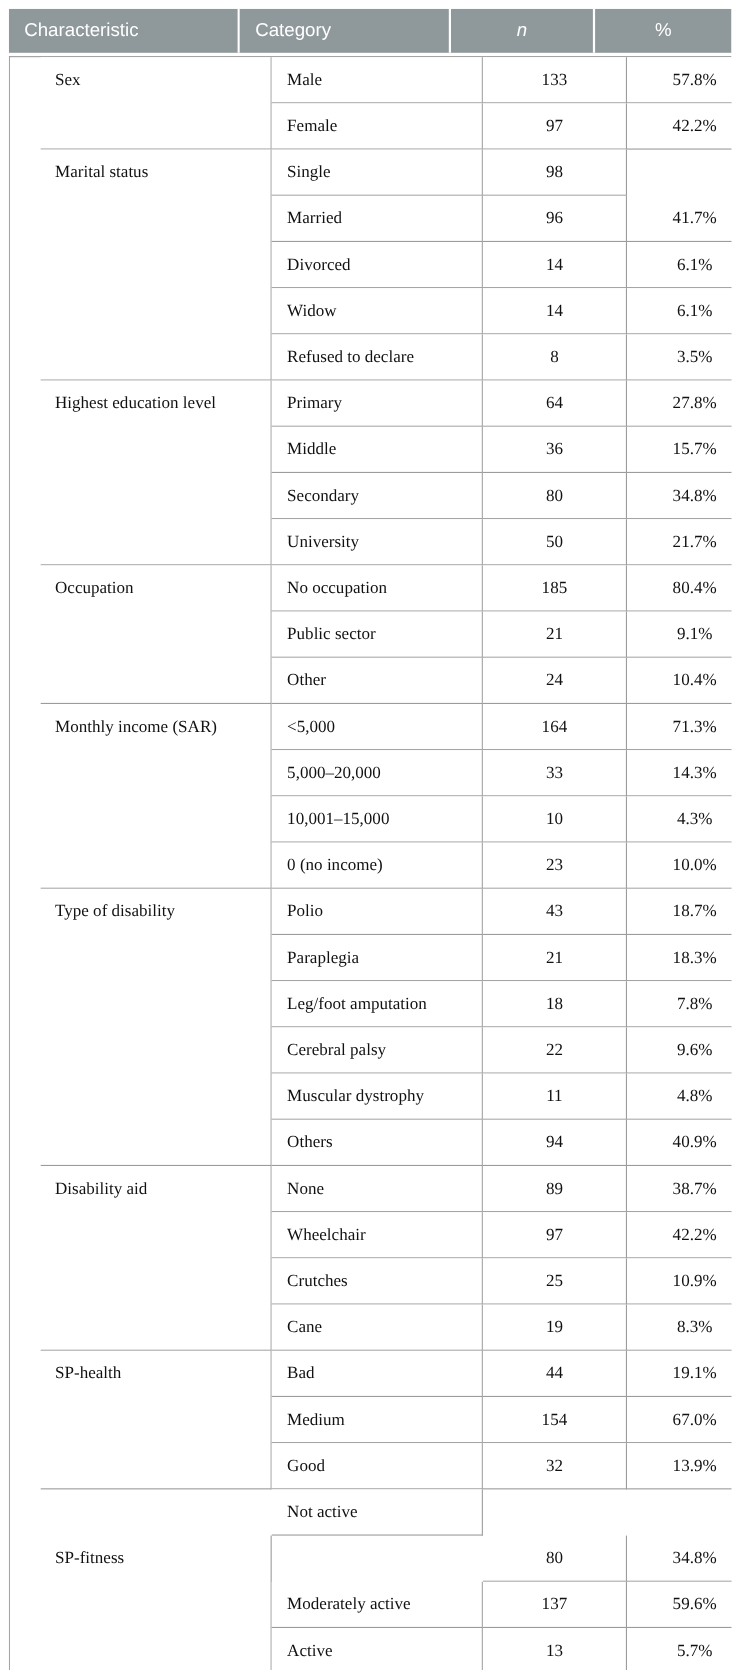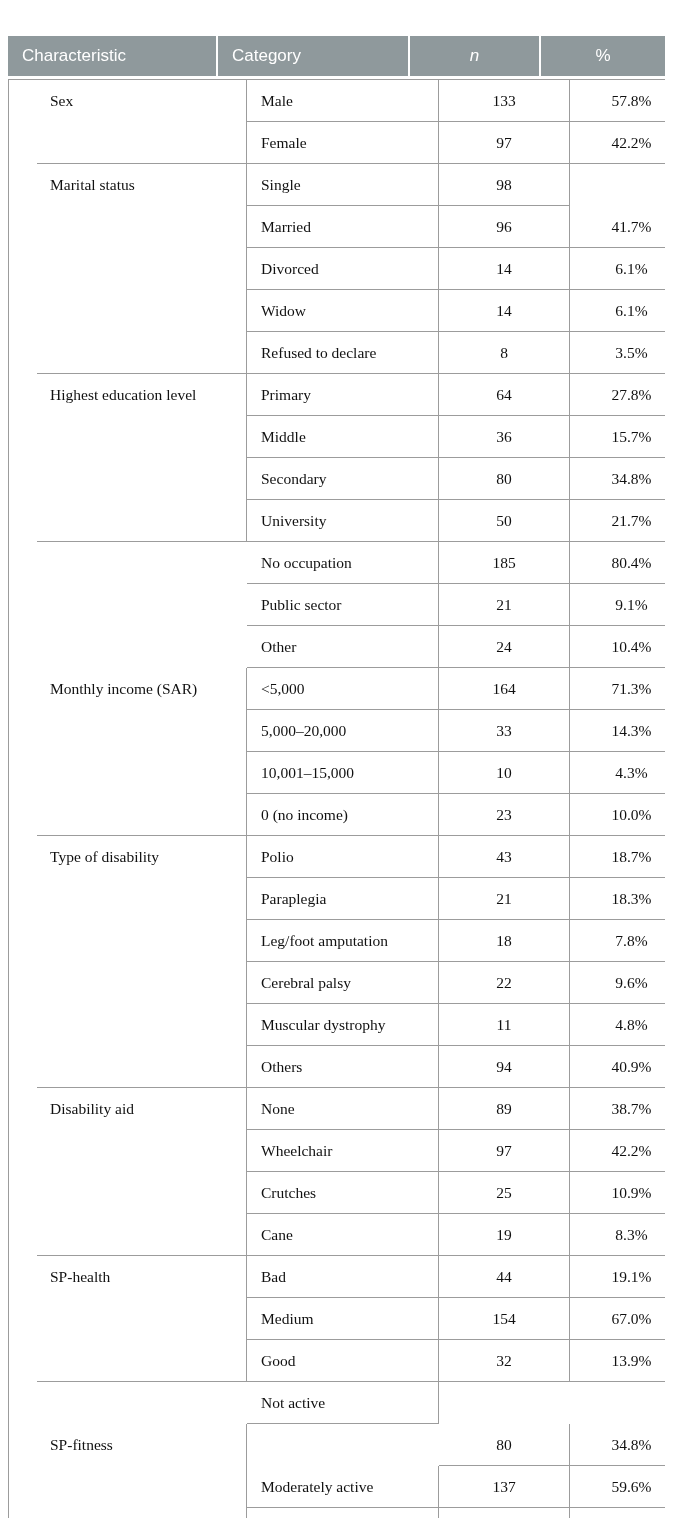--- a/index.html
+++ b/index.html
@@ -14,21 +14,20 @@
     margin:8px;
     width:657px;
     font-family:"Liberation Serif", serif;
     color:var(--body-text);
   }
   .table-wrap{width:657px;}
   .grid-head{
     display:grid;
     grid-template-columns:210px 192px 131px 124px;
     margin-bottom:3px;
-    margin-top:28px;
   }
   .hcell{
     background:var(--header-bg);
     color:var(--header-text);
     font-family:"Liberation Sans", sans-serif;
     font-size:17px;
     height:40px;
     display:flex;
     align-items:center;
     padding-left:14px;
@@ -108,20 +107,21 @@
       <div class="cell p-col">27.8%</div>
       <div class="cell cat">Middle</div>
       <div class="cell n-col">36</div>
       <div class="cell p-col">15.7%</div>
       <div class="cell cat">Secondary</div>
       <div class="cell n-col">80</div>
       <div class="cell p-col">34.8%</div>
       <div class="cell cat">University</div>
       <div class="cell n-col">50</div>
       <div class="cell p-col">21.7%</div>
+      <div class="cell char-cell" style="grid-row: span 3;">Occupation</div>
       <div class="cell cat">No occupation</div>
       <div class="cell n-col">185</div>
       <div class="cell p-col">80.4%</div>
       <div class="cell cat">Public sector</div>
       <div class="cell n-col">21</div>
       <div class="cell p-col">9.1%</div>
       <div class="cell cat">Other</div>
       <div class="cell n-col">24</div>
       <div class="cell p-col">10.4%</div>
       <div class="cell char-cell" style="grid-row: span 4;">Monthly income (SAR)</div>

